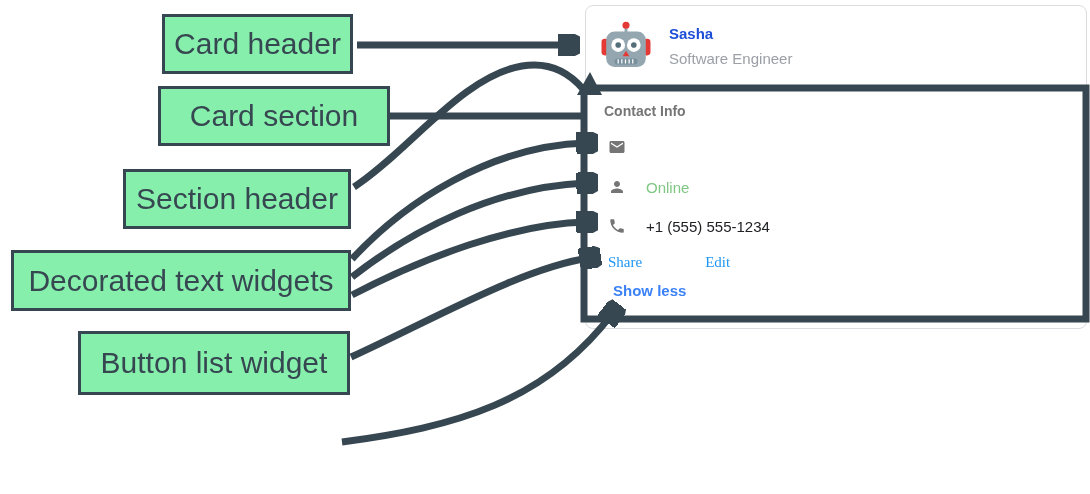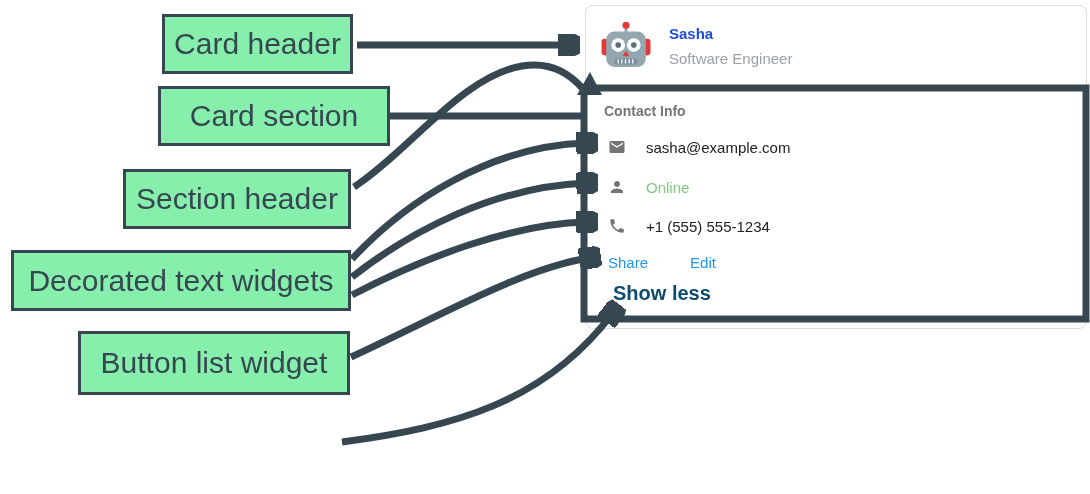--- a/index.html
+++ b/index.html
@@ -34,23 +34,23 @@
 
   .section-title { position:absolute; left:18px; top:97px; font-size:14px; font-weight:700; color:#757575; }
   .row { position:absolute; left:22px; display:flex; align-items:center; height:20px; }
   .row .ic { width:18px; height:18px; flex:0 0 18px; }
   .row .txt { margin-left:20px; font-size:15px; color:#202124; }
   .row .txt.green { color:#81c784; }
   #row-email  { top:131px; }
   #row-online { top:171px; }
   #row-phone  { top:210px; }
 
-  .btn-row { position:absolute; left:22px; top:248px; display:flex; gap:42px; }
+  .btn-row { position:absolute; left:22px; top:248px; display:flex; gap:63px;font-family:Liberation Serif, serif; }
   .link { font-size:15px; font-weight:500; color:#2196f3; cursor:pointer; }
-  .show-less { position:absolute; left:27px; top:276px; font-size:20px; font-weight:700; color:#0c4a6e; cursor:pointer; }
+  .show-less { position:absolute; left:27px; top:276px; font-size:15px; font-weight:700; color:#3b82f6; cursor:pointer; }
 
   
   .overlay {
     position:absolute; left:0; top:0; width:1090px; height:494px;
     z-index:5; pointer-events:none;
   }
   .overlay path, .overlay rect { fill:none; stroke:#374751; stroke-width:7; }
   .overlay polygon { fill:#374751; stroke:none; }
 </style>
 </head>
@@ -85,21 +85,20 @@
       <div class="subtitle">Software Engineer</div>
     </div>
 
     <div>
       <div class="section-title">Contact Info</div>
 
       <div class="row" id="row-email">
         <svg class="ic" viewBox="0 0 24 24" aria-hidden="true">
           <path fill="#757575" d="M20 4H4c-1.1 0-2 .9-2 2v12c0 1.1.9 2 2 2h16c1.1 0 2-.9 2-2V6c0-1.1-.9-2-2-2zm0 4l-8 5-8-5V6l8 5 8-5v2z"></path>
         </svg>
-        <span class="txt">sasha@example.com</span>
       </div>
 
       <div class="row" id="row-online">
         <svg class="ic" viewBox="0 0 24 24" aria-hidden="true">
           <path fill="#757575" d="M12 12c2.21 0 4-1.79 4-4s-1.79-4-4-4-4 1.79-4 4 1.79 4 4 4zm0 2c-2.67 0-8 1.34-8 4v2h16v-2c0-2.66-5.33-4-8-4z"></path>
         </svg>
         <span class="txt green">Online</span>
       </div>
 
       <div class="row" id="row-phone">

